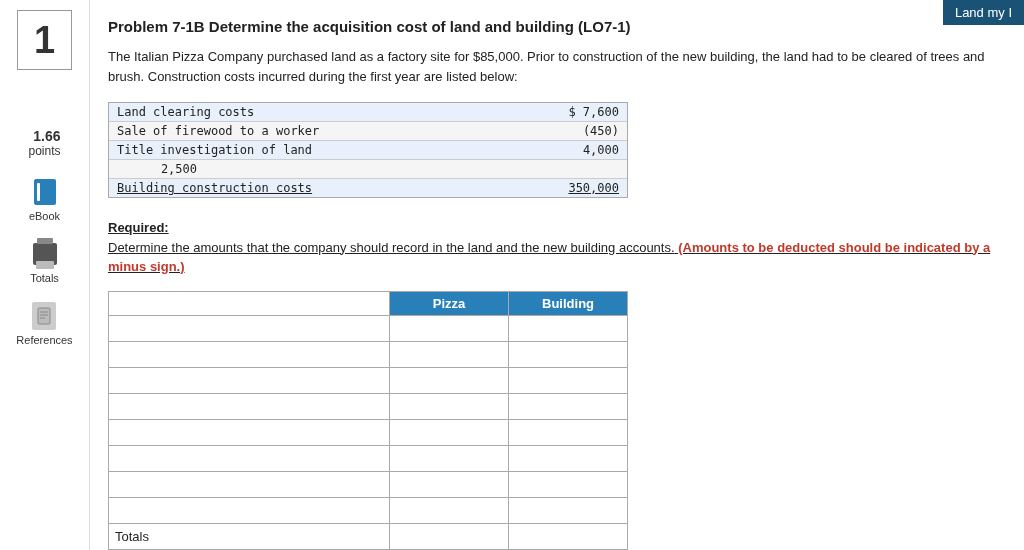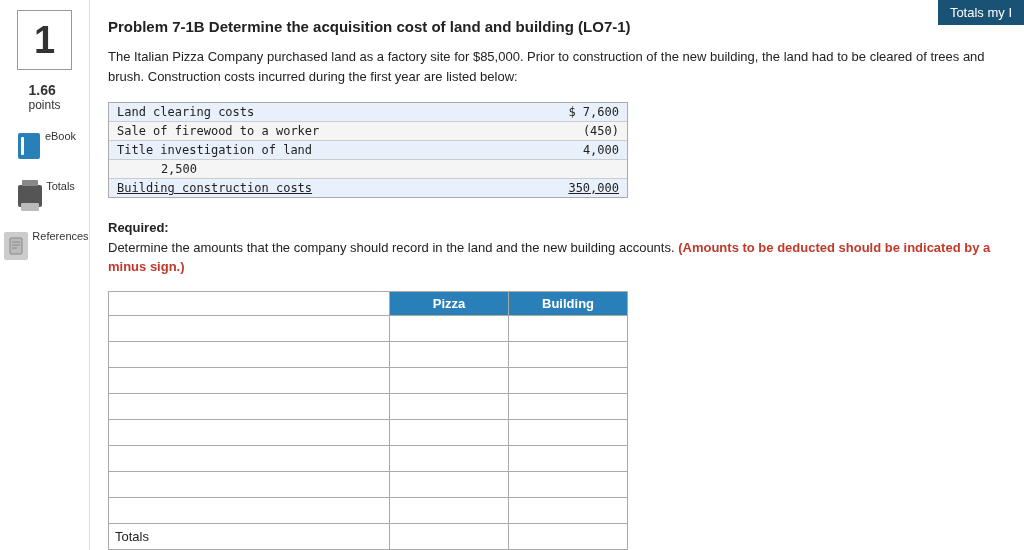--- a/index.html
+++ b/index.html
@@ -51,33 +51,35 @@
       display: flex;
       align-items: center;
       justify-content: center;
       font-size: 38px;
       font-weight: bold;
       color: #333;
       margin-bottom: 12px;
     }
 
     #points-box {
-      text-align: left;
+      text-align: right;
       margin-bottom: 18px;
       color: #333;
       font-size: 12px;
+      margin-top: 46px;
     }
     #points-value {
       font-size: 14px;
       font-weight: bold;
     }
 
     .sidebar-tool {
       display: flex;
-      align-items: flex-start;
+      flex-direction: column;
+      align-items: center;
       margin-bottom: 16px;
       cursor: pointer;
       color: #333;
       font-size: 11px;
     }
     .sidebar-tool .icon-box {
       width: 32px;
       height: 32px;
       display: flex;
       align-items: center;
@@ -173,20 +175,21 @@
     .cost-row:last-child {
       border-bottom: none;
       text-decoration: underline;
     }
     .cost-label { flex: 1; }
     .cost-value { text-align: right; min-width: 80px; }
 
     
     #required-section {
       margin-bottom: 14px;
+      text-decoration: underline;
     }
     #required-label {
       font-weight: bold;
       font-size: 13px;
     }
     #required-text {
       font-size: 13px;
       line-height: 1.5;
     }
     #required-highlight {
@@ -243,21 +246,21 @@
     }
     .header-row th:first-child {
       background: #fff;
       border: 1px solid #aaa;
     }
   </style>
 </head>
 <body>
 
 <div id="top-bar">
-  <span>Totals my I</span>
+  <span>Land my I</span>
 </div>
 
 <div id="main-layout">
 
   <div id="sidebar">
     <div id="problem-number-box">
       <span>1</span>
     </div>
     <div id="points-box">
       <div id="points-value">1.66</div>

